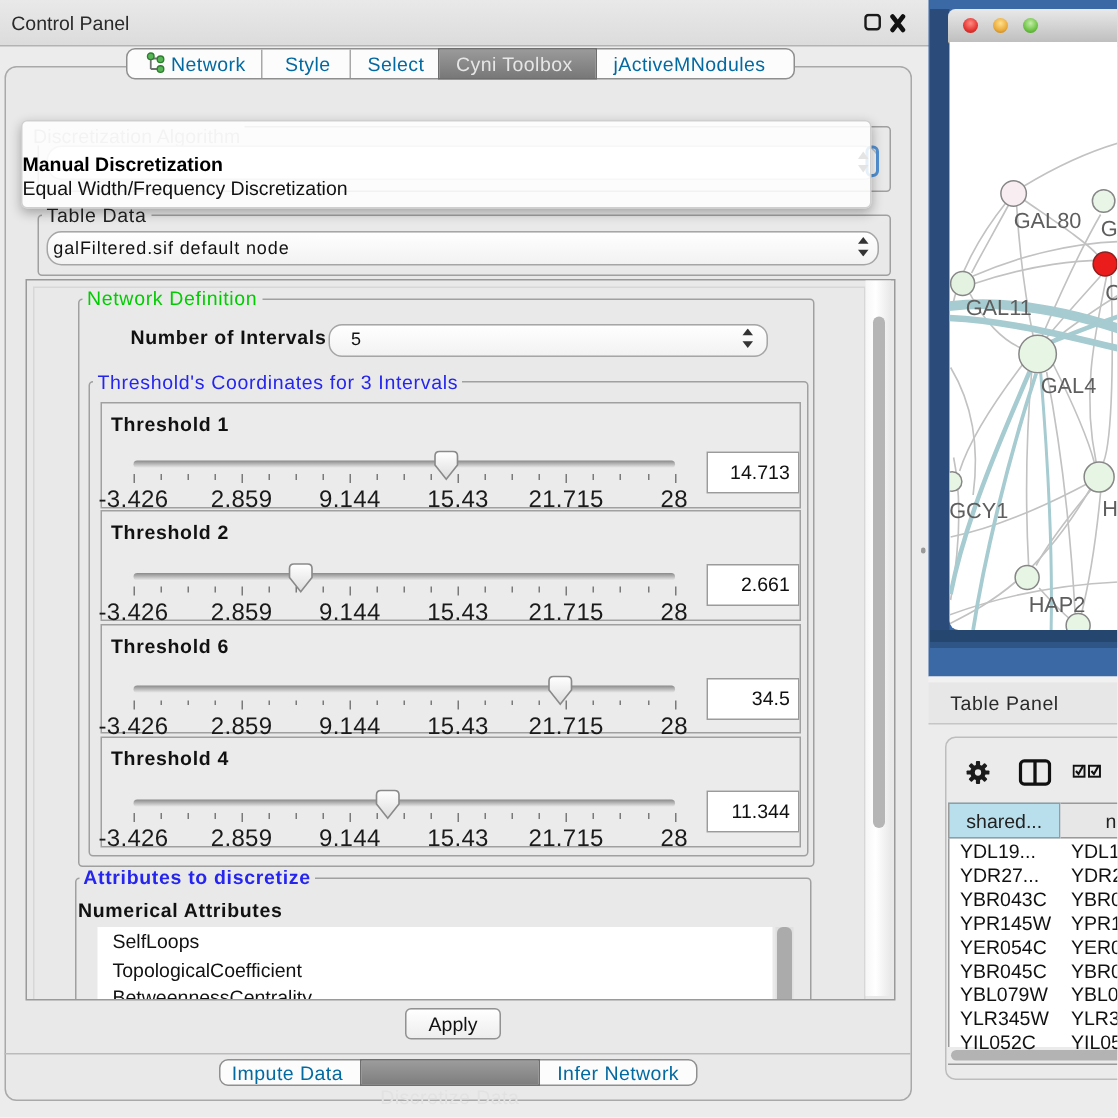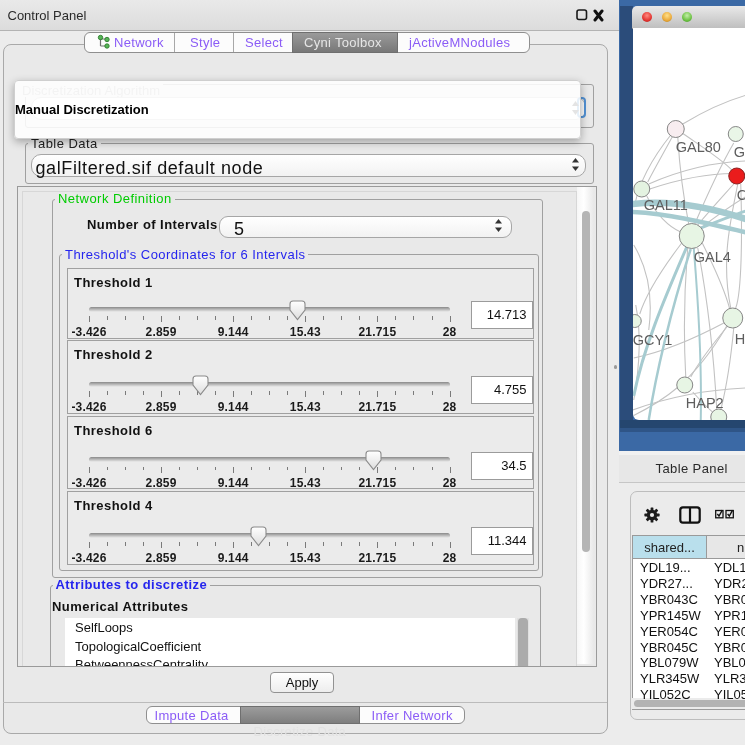--- a/index.html
+++ b/index.html
@@ -2,27 +2,27 @@
 <html><head>
 <meta charset="utf-8">
 <style>
   html,body{margin:0;padding:0;}
   #app{position:relative;width:745px;height:745px;background:#ececec;
        font-family:"Liberation Sans",sans-serif;overflow:hidden;}
   .abs{position:absolute;}
   .grouptitle{position:absolute;font-size:13px;background:#e9e9e9;padding:0 3px;line-height:13px;letter-spacing:0.45px;}
   .gbox{position:absolute;border:1px solid #a0a0a0;border-radius:3px;}
   .combo{position:absolute;background:linear-gradient(#ffffff,#f2f2f2);border:1px solid #a6a6a6;
-         border-radius:4px;font-size:18px;color:#111;}
+         border-radius:4px;font-size:12px;color:#111;}
   .combo .ctext{position:absolute;left:9px;top:3px;}
-  .ticklabel{position:absolute;font-size:12px;font-weight:bold;color:#1a1a1a;transform:translateX(-50%);letter-spacing:0.2px;}
+  .ticklabel{position:absolute;font-size:16px;font-weight:normal;color:#1a1a1a;transform:translateX(-50%);letter-spacing:0.2px;}
   .vbox{position:absolute;width:55px;height:26px;background:#ffffff;border:1px solid #9b9b9b;
         font-size:13px;color:#111;text-align:right;line-height:26px;padding-right:5px;}
   .tbtitle{position:absolute;font-size:13px;font-weight:bold;color:#111;letter-spacing:0.45px;}
-  .tabtext{position:absolute;font-size:13px;font-weight:normal;color:#8b5cf6;letter-spacing:0.3px;}
+  .tabtext{position:absolute;font-size:13px;font-weight:normal;color:#0369a1;letter-spacing:0.3px;}
 </style>
 </head>
 <body>
 <div id="app">
 
   <div class="abs" style="left:0;top:0;width:745px;height:30px;background:linear-gradient(#e9e9e9,#dcdcdc);border-bottom:1px solid #b3b3b3;"></div>
   <div class="abs" style="left:7.5px;top:8px;font-size:13px;color:#2a2a2a;">Control Panel</div>
 
   <svg class="abs" style="left:576px;top:9px;" width="30" height="13" viewBox="0 0 30 13">
     <rect x="1" y="1" width="9.5" height="9.5" rx="2" fill="none" stroke="#1a1a1a" stroke-width="1.6"></rect>
@@ -52,20 +52,21 @@
   <div class="abs" style="left:30.5px;top:97px;width:553.5px;height:21px;border-radius:10px;background:#fafafa;border:1px solid #c4c4c4;"></div>
   <div class="abs" style="left:577px;top:97px;width:4.5px;height:17px;border:2.5px solid #5392d4;border-radius:4px;"></div>
   <svg class="abs" style="left:571px;top:101px;" width="9" height="14" viewBox="0 0 9 14">
     <path d="M4.5 0 L8 5 L1 5 Z" fill="#444"></path>
       <path d="M4.5 14 L8 9 L1 9 Z" fill="#444"></path>
   </svg>
 
   <div class="abs" style="left:14px;top:80px;width:564.5px;height:57px;background:rgba(255,255,255,0.86);
        border:1px solid #cfcfcf;border-radius:4px;box-shadow:0 3px 8px rgba(0,0,0,0.30);z-index:50;"></div>
   <div class="abs" style="left:15px;top:102px;font-size:13px;font-weight:bold;color:#000;z-index:51;">Manual Discretization</div>
+  <div class="abs" style="left:15px;top:117.5px;font-size:13px;color:#111;z-index:51;">Equal Width/Frequency Discretization</div>
 
   <div class="gbox" style="left:25px;top:143px;width:567px;height:38.5px;"></div>
   <div class="grouptitle" style="left:28px;top:137px;color:#222;">Table Data</div>
   <div class="combo" style="left:30.5px;top:153.5px;width:553.5px;height:21px;border-radius:10px;">
     <span class="ctext" style="left:4px;letter-spacing:0.6px;">galFiltered.sif default node</span>
   </div>
   <svg class="abs" style="left:571px;top:158px;" width="9" height="13" viewBox="0 0 9 13">
     <path d="M4.5 0 L8 4.5 L1 4.5 Z" fill="#333"></path>
       <path d="M4.5 13 L8 8.5 L1 8.5 Z" fill="#333"></path>
   </svg>
@@ -76,21 +77,21 @@
       <div class="grouptitle" style="left:37px;top:5px;color:#00cc00;">Network Definition</div>
       <div class="tbtitle" style="left:69px;top:29.5px;">Number of Intervals</div>
       <div class="combo" style="left:201px;top:29px;width:291px;height:19.5px;border-radius:9px;">
         <span class="ctext" style="left:14px;top:2px;">5</span>
       </div>
       <svg class="abs" style="left:476px;top:32px;" width="9" height="13" viewBox="0 0 9 13">
         <path d="M4.5 0 L8 4.5 L1 4.5 Z" fill="#333"></path>
         <path d="M4.5 13 L8 8.5 L1 8.5 Z" fill="#333"></path>
       </svg>
       <div class="abs" style="left:41px;top:67px;width:478px;height:315px;border:1px solid #a0a0a0;border-radius:3px;"></div>
-      <div class="grouptitle" style="left:44px;top:60.5px;color:#2525ee;">Threshold's Coordinates for 6 Intervals</div>
+      <div class="grouptitle" style="left:44px;top:60.5px;color:#2525ee;">Threshold's Coordinates for 3 Intervals</div>
       <div class="abs" style="left:49px;top:81px;width:465px;height:69px;border:1px solid #a0a0a0;background:#ebebeb;"></div>
       <div class="tbtitle" style="left:56px;top:88px;">Threshold 1</div>
       <div class="abs" style="left:71px;top:119.5px;width:361px;height:5px;border-radius:2.5px;background:linear-gradient(#898989,#c0c0c0 55%,#ededed);"></div>
       <div class="abs" style="left:71.0px;top:129px;width:1px;height:6px;background:#7a7a7a;"></div>
       <div class="abs" style="left:89.0px;top:129px;width:1px;height:3.5px;background:#7a7a7a;"></div>
       <div class="abs" style="left:107.0px;top:129px;width:1px;height:3.5px;background:#7a7a7a;"></div>
       <div class="abs" style="left:125.1px;top:129px;width:1px;height:3.5px;background:#7a7a7a;"></div>
       <div class="abs" style="left:143.1px;top:129px;width:1px;height:6px;background:#7a7a7a;"></div>
       <div class="abs" style="left:161.1px;top:129px;width:1px;height:3.5px;background:#7a7a7a;"></div>
       <div class="abs" style="left:179.1px;top:129px;width:1px;height:3.5px;background:#7a7a7a;"></div>
@@ -156,21 +157,21 @@
       <div class="ticklabel" style="left:431.5px;top:213px;">28</div>
       <svg class="abs" style="left:174.3px;top:187.5px;" width="17" height="21" viewBox="0 0 17 21">
         <path d="M1 4 Q1 1 4 1 L13 1 Q16 1 16 4 L16 10 L8.5 19.5 L1 10 Z" fill="url(#g1)" stroke="#8a8a8a" stroke-width="1.1"></path>
         <defs>
           <linearGradient id="g1" x1="0" y1="0" x2="0" y2="1">
             <stop offset="0" stop-color="#ffffff"></stop>
             <stop offset="1" stop-color="#dddddd"></stop>
           </linearGradient>
         </defs>
       </svg>
-      <div class="vbox" style="left:452.5px;top:189px;">4.755</div>
+      <div class="vbox" style="left:452.5px;top:189px;">2.661</div>
       <div class="abs" style="left:49px;top:228.5px;width:465px;height:71.5px;border:1px solid #a0a0a0;background:#ebebeb;"></div>
       <div class="tbtitle" style="left:56px;top:235.5px;">Threshold 6</div>
       <div class="abs" style="left:71px;top:270px;width:361px;height:5px;border-radius:2.5px;background:linear-gradient(#898989,#c0c0c0 55%,#ededed);"></div>
       <div class="abs" style="left:71.0px;top:279.5px;width:1px;height:6px;background:#7a7a7a;"></div>
       <div class="abs" style="left:89.0px;top:279.5px;width:1px;height:3.5px;background:#7a7a7a;"></div>
       <div class="abs" style="left:107.0px;top:279.5px;width:1px;height:3.5px;background:#7a7a7a;"></div>
       <div class="abs" style="left:125.1px;top:279.5px;width:1px;height:3.5px;background:#7a7a7a;"></div>
       <div class="abs" style="left:143.1px;top:279.5px;width:1px;height:6px;background:#7a7a7a;"></div>
       <div class="abs" style="left:161.1px;top:279.5px;width:1px;height:3.5px;background:#7a7a7a;"></div>
       <div class="abs" style="left:179.1px;top:279.5px;width:1px;height:3.5px;background:#7a7a7a;"></div>
@@ -334,21 +335,21 @@
         <text x="643" y="210">GAL11</text>
         <text x="693" y="262">GAL4</text>
         <text x="632" y="345">GCY1</text>
         <text x="734" y="344">H</text>
         <text x="685" y="408">HAP2</text>
       </g>
     </svg>
   </div>
 
   <div class="abs" style="left:619px;top:455px;width:126px;height:27px;background:#e7e7e7;border-bottom:1px solid #c6c6c6;"></div>
-  <div class="abs" style="left:633.5px;top:461px;font-size:13px;color:#2a2a2a;letter-spacing:0.4px;margin-left:22px;">Table Panel</div>
+  <div class="abs" style="left:633.5px;top:461px;font-size:13px;color:#2a2a2a;letter-spacing:0.4px;">Table Panel</div>
 
   <div class="abs" style="left:614px;top:365px;width:3px;height:4px;background:#9a9a9a;border-radius:2px;"></div>
 
   <div class="abs" style="left:629.5px;top:491px;width:130px;height:227px;background:#ebebeb;border:1px solid #bdbdbd;border-radius:7px;"></div>
 
   <svg class="abs" style="left:643.5px;top:507px;" width="16" height="16" viewBox="0 0 16 16">
     <g fill="#1c1c1c">
       <circle cx="8" cy="8" r="5.2"></circle>
       <rect x="6.6" y="0.4" width="2.8" height="4" rx="0.6"></rect>
       <rect x="6.6" y="11.6" width="2.8" height="4" rx="0.6"></rect>

